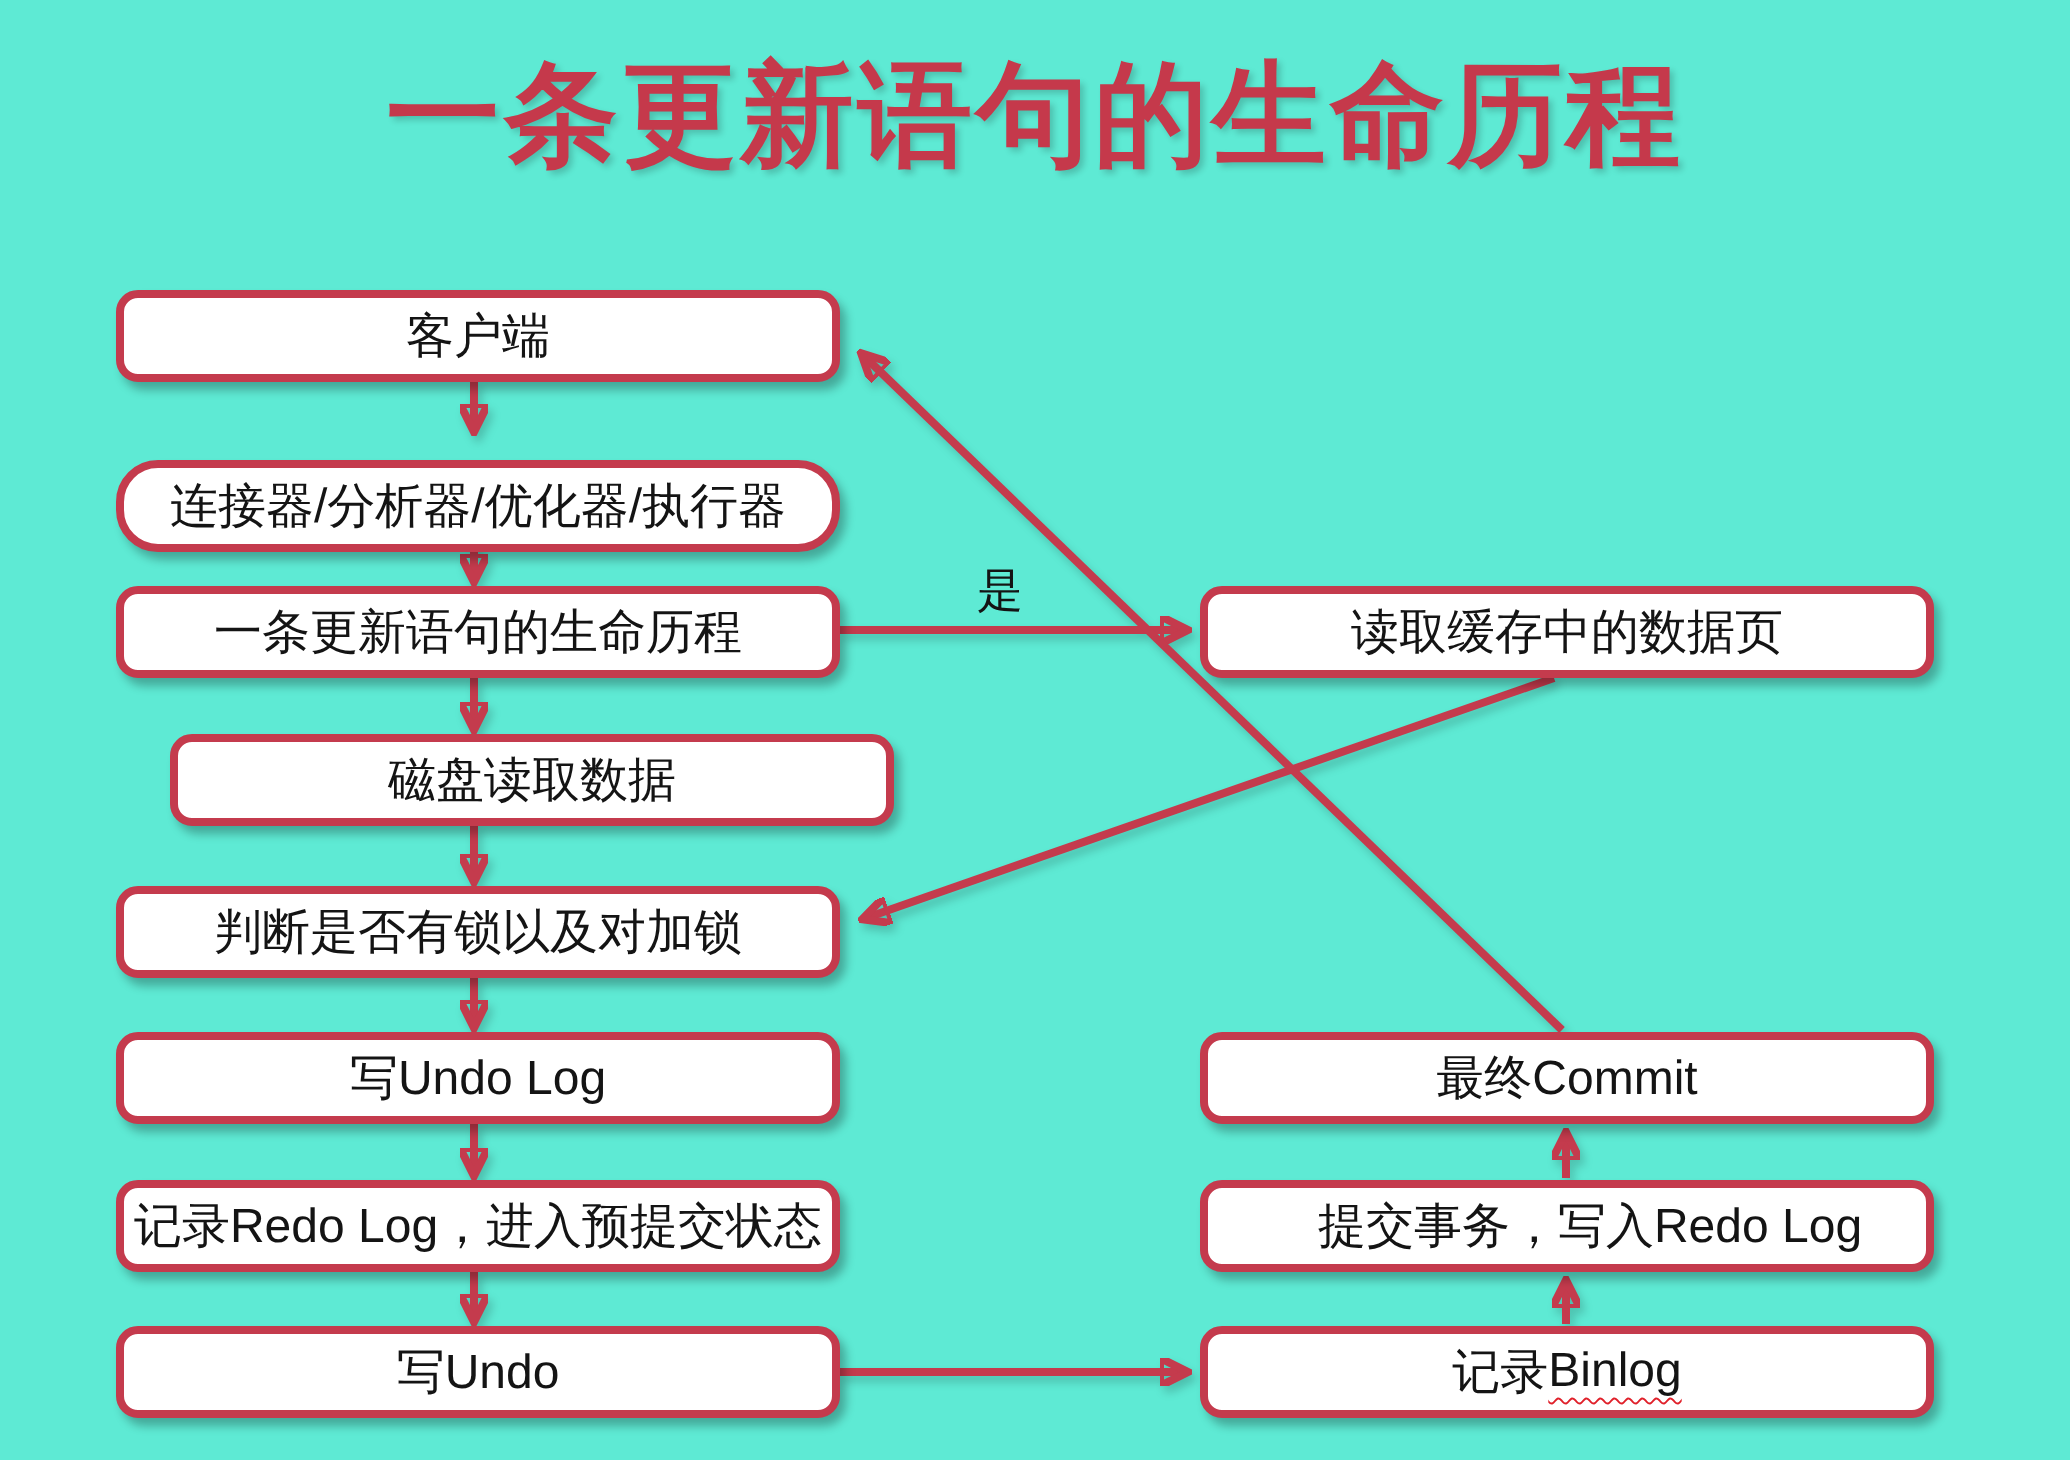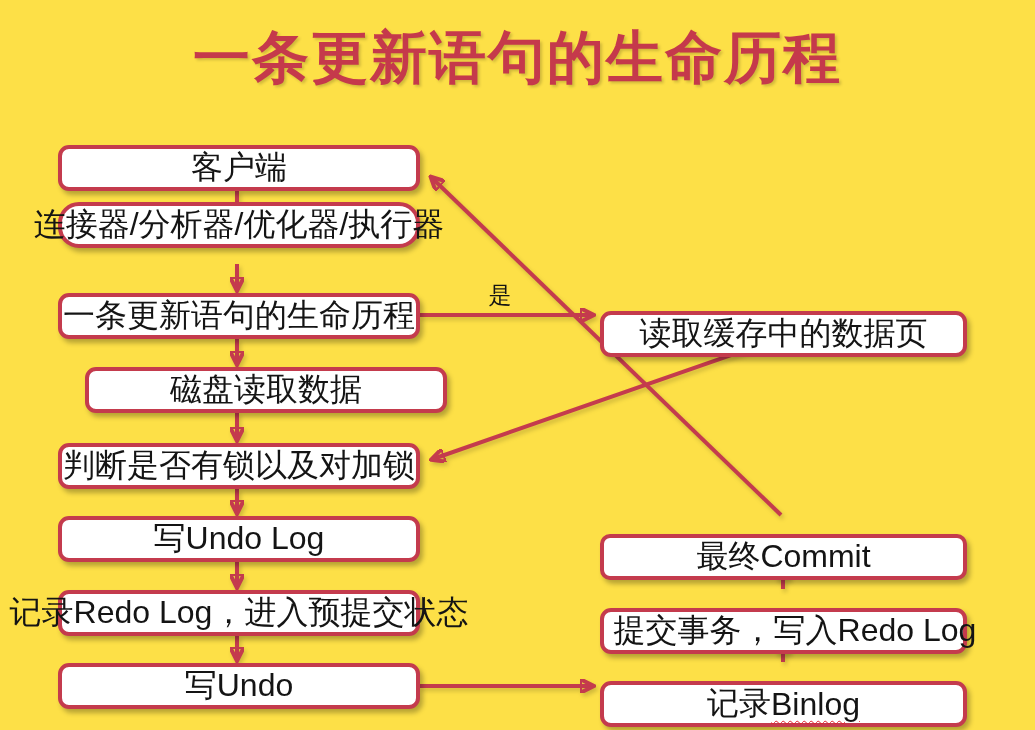--- a/index.html
+++ b/index.html
@@ -1,19 +1,19 @@
 <!DOCTYPE html>
 <html><head>
 <meta charset="utf-8">
 <style>
   html,body{margin:0;padding:0;background:#fff;}
   .canvas{
     position:relative;
     width:1035px;height:730px;
-    background:#fde047;
+    background:#5eead4;
     overflow:hidden;
     font-family:"Liberation Sans","DejaVu Sans",sans-serif;
   }
   .title{
     position:absolute;
     top:20px;left:0;width:100%;
     margin:0;
     text-align:center;
     font-size:57px;
     font-weight:800;
@@ -25,29 +25,29 @@
     position:absolute;
     box-sizing:border-box;
     height:46px;
     background:#ffffff;
     border:4px solid #C43B4D;
     border-radius:11px;
     box-shadow:3px 4px 5px rgba(0,0,0,0.28);
     display:flex;
     align-items:center;
     justify-content:center;
-    font-size:32px;
+    font-size:24px;
     color:#141414;
     white-space:nowrap;
   }
   .col-left{left:58px;width:362px;}
-  .col-right{left:600px;width:367px;margin-top:18px;}
-  #L1{top:145px;} #L2{top:202px;border-radius:21px;} #L3{top:293px;} #L4{top:367px;margin-left:27px;}
+  .col-right{left:600px;width:367px;}
+  #L1{top:145px;} #L2{top:230px;border-radius:21px;} #L3{top:293px;} #L4{top:367px;margin-left:27px;}
   #L5{top:443px;} #L6{top:516px;} #L7{top:590px;text-align:right;} #L8{top:663px;}
-  #R1{top:293px;} #R2{top:516px;border-radius:10px;} #R3{top:590px;padding-left:23px;} #R4{top:663px;}
+  #R1{top:293px;} #R2{top:516px;} #R3{top:590px;padding-left:23px;} #R4{top:663px;}
   .connectors{
     position:absolute;top:0;left:0;
     width:1035px;height:730px;
     pointer-events:none;
     filter:drop-shadow(2px 3px 2px rgba(0,0,0,0.18));
   }
   .connectors path{stroke:#C43B4D;stroke-width:4;fill:none;}
   .edge-label{
     position:absolute;
     top:280px;left:455px;width:90px;

